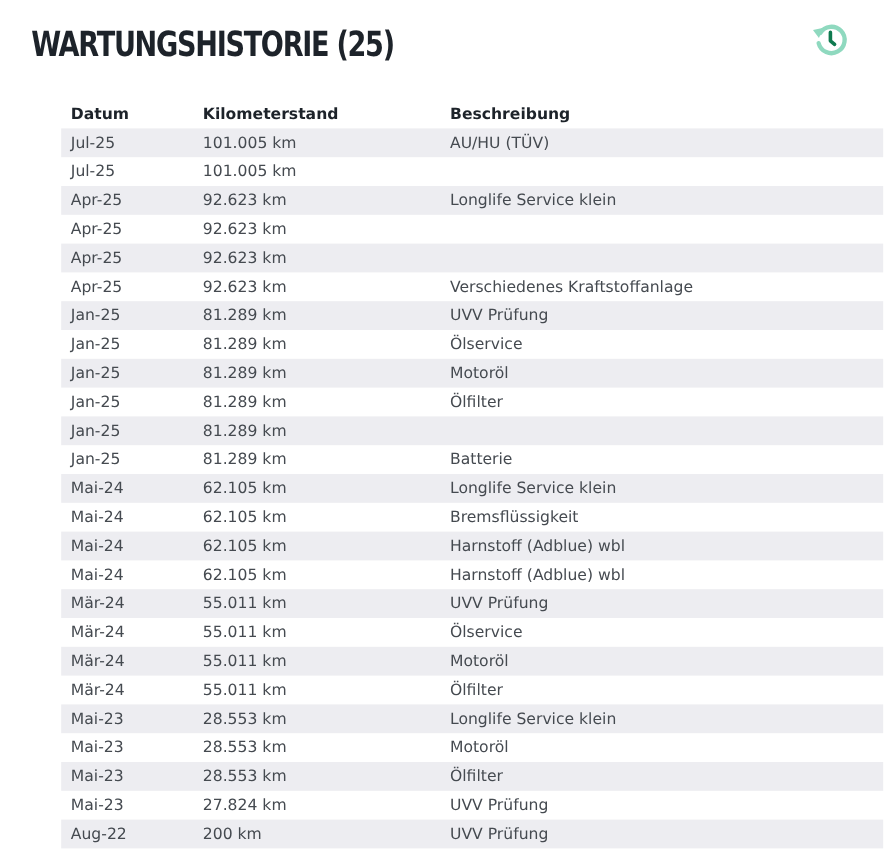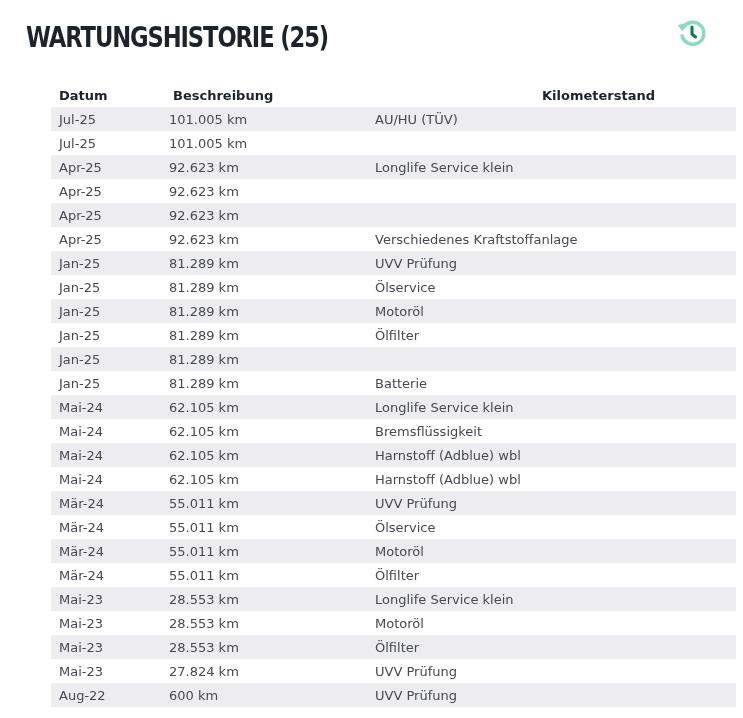--- a/index.html
+++ b/index.html
@@ -32,22 +32,22 @@
       <path d="M8.5 11.5 A11 11 0 1 1 7.2 20" fill="none" stroke="#8fd9bf" stroke-width="3.6" stroke-linecap="round"></path>
       <polygon points="3,8 12,8 6.5,15.5" fill="#8fd9bf" transform="rotate(-12 7.5 11)"></polygon>
       <path d="M17 11 L17 18 L20.5 21" fill="none" stroke="#0f7a4f" stroke-width="3" stroke-linecap="round" stroke-linejoin="round"></path>
     </svg>
   </div>
 </div>
 
 <div class="table">
   <div class="thead">
     <div class="cell c1">Datum</div>
+    <div class="cell c2">Kilometerstand</div>
     <div class="cell c3">Beschreibung</div>
-    <div class="cell c2">Kilometerstand</div>
   </div>
   <div class="tbody">
     <div class="row">
         <div class="cell c1">Jul-25</div>
         <div class="cell c2">101.005 km</div>
         <div class="cell c3">AU/HU (TÜV)</div>
       </div>
     <div class="row">
         <div class="cell c1">Jul-25</div>
         <div class="cell c2">101.005 km</div>
@@ -154,17 +154,17 @@
         <div class="cell c2">28.553 km</div>
         <div class="cell c3">Ölfilter</div>
       </div>
     <div class="row">
         <div class="cell c1">Mai-23</div>
         <div class="cell c2">27.824 km</div>
         <div class="cell c3">UVV Prüfung</div>
       </div>
     <div class="row">
         <div class="cell c1">Aug-22</div>
-        <div class="cell c2">600 km</div>
+        <div class="cell c2">200 km</div>
         <div class="cell c3">UVV Prüfung</div>
       </div>
   </div>
 </div>
 
 </body></html>

